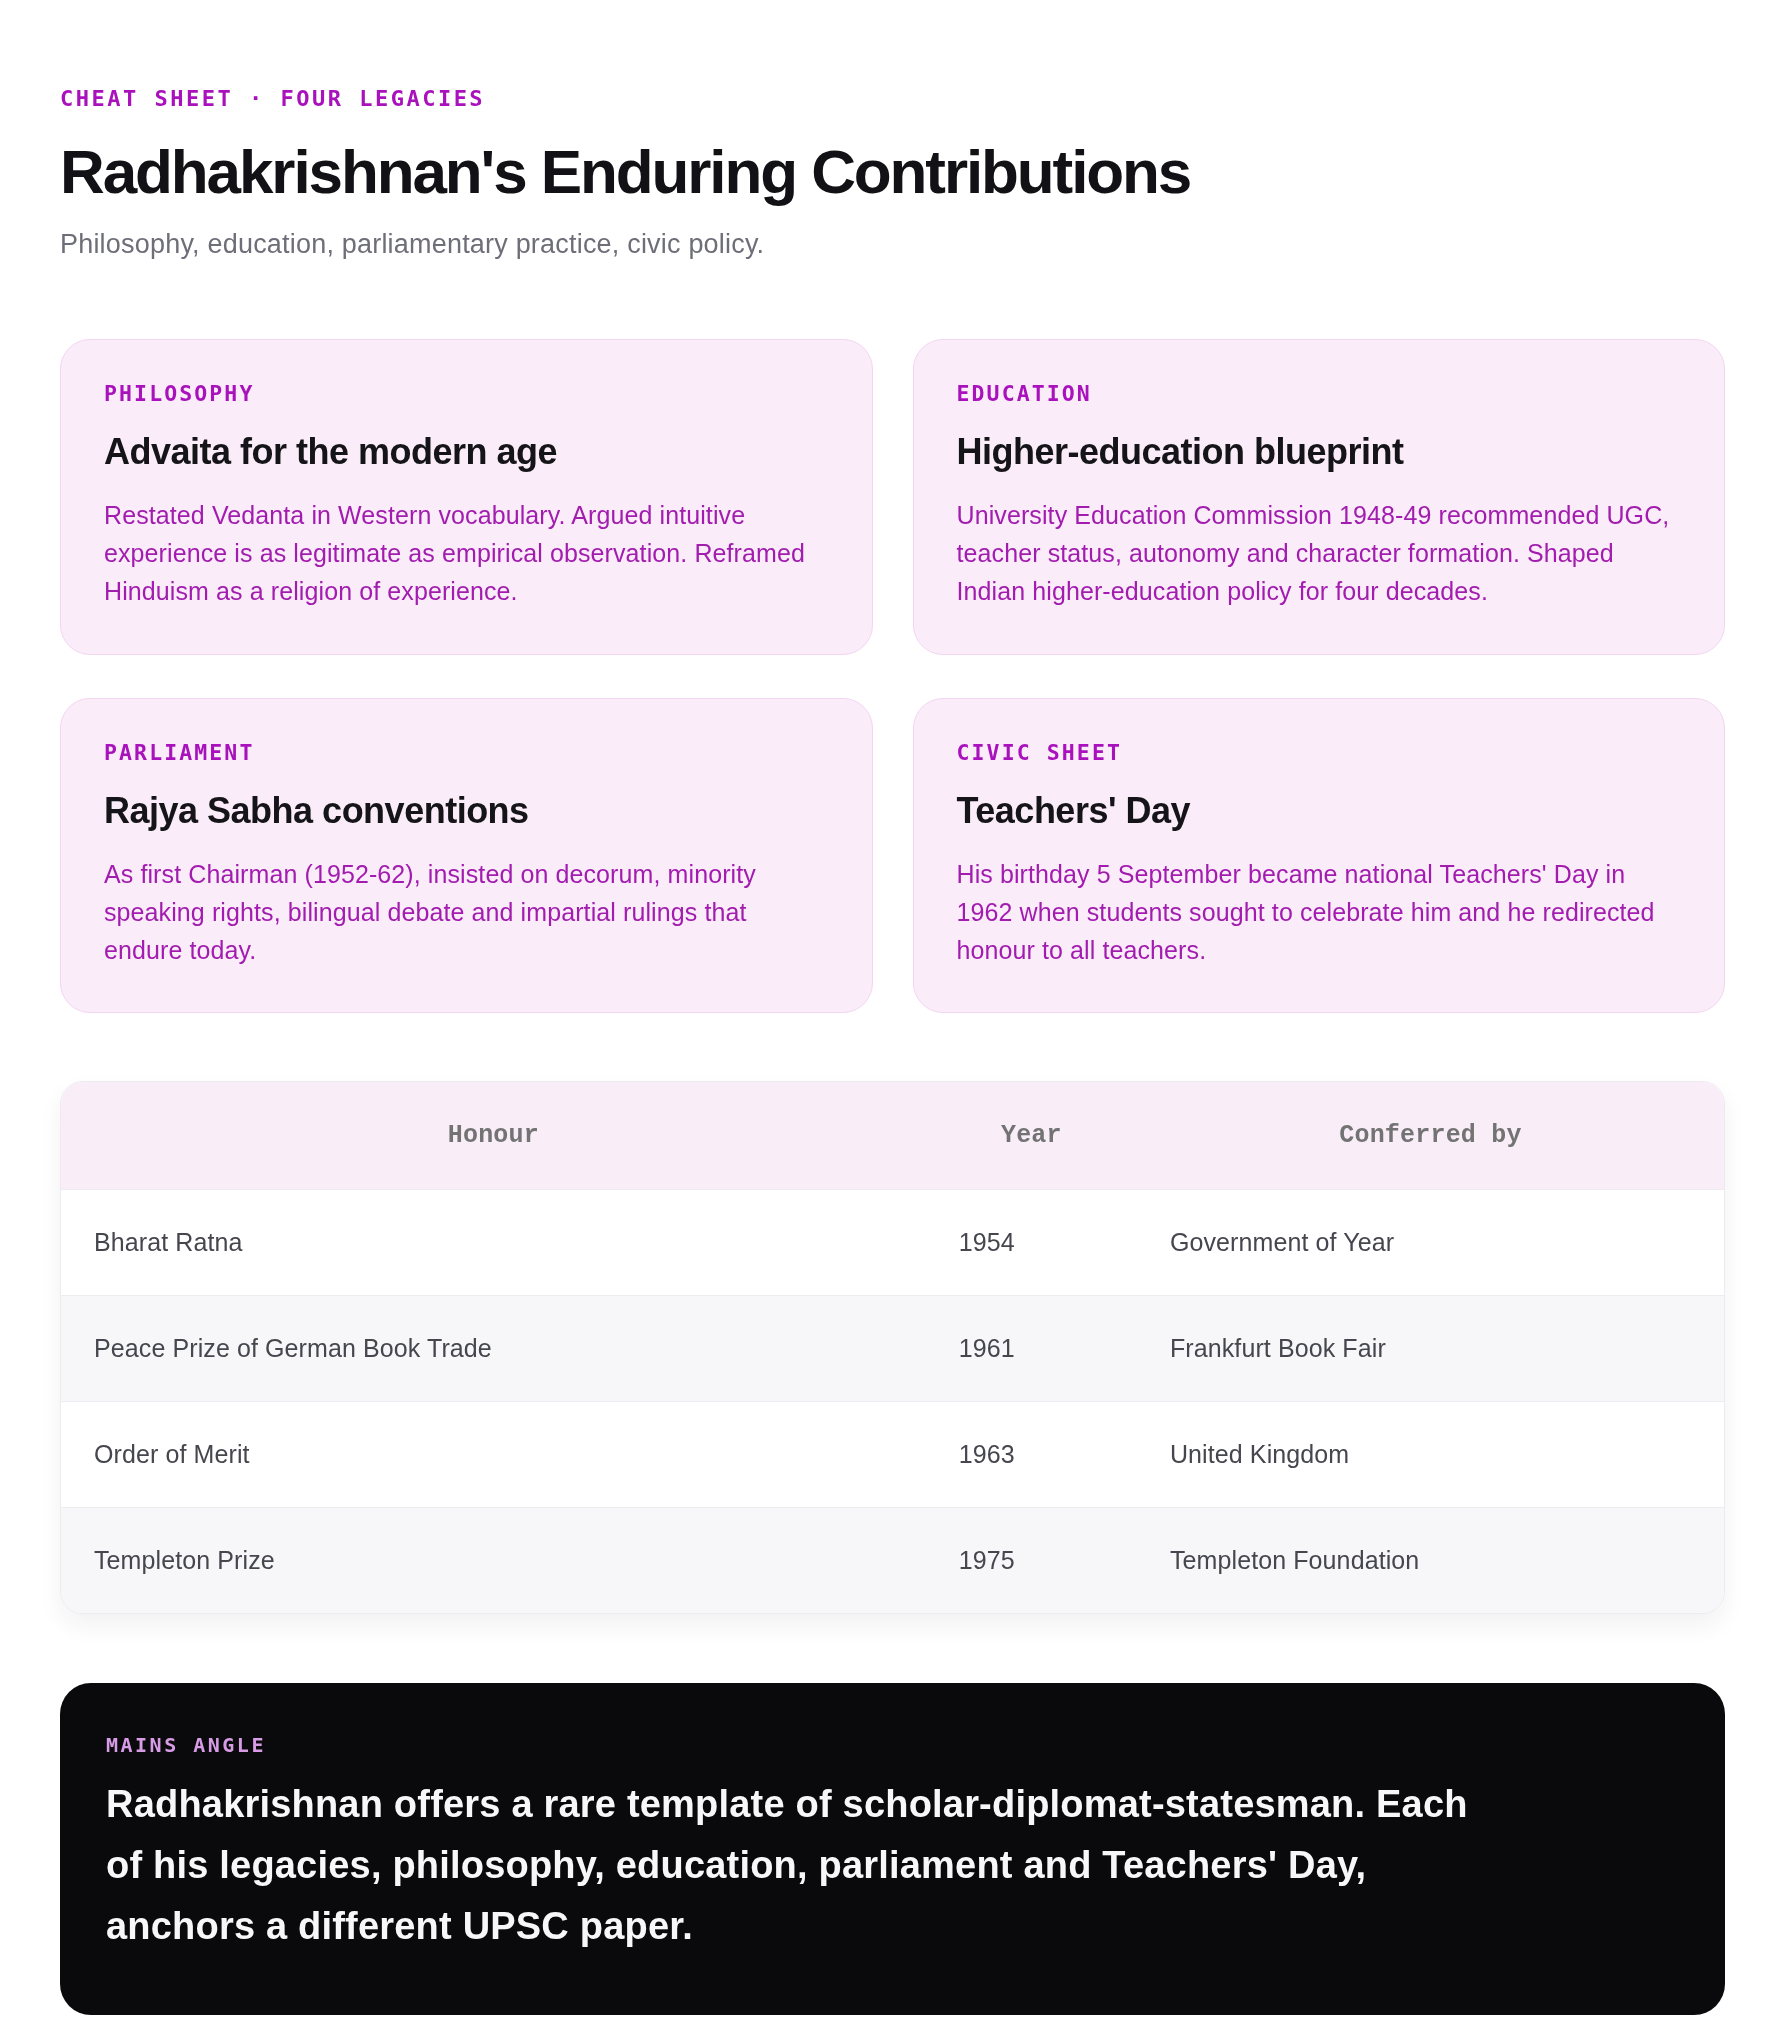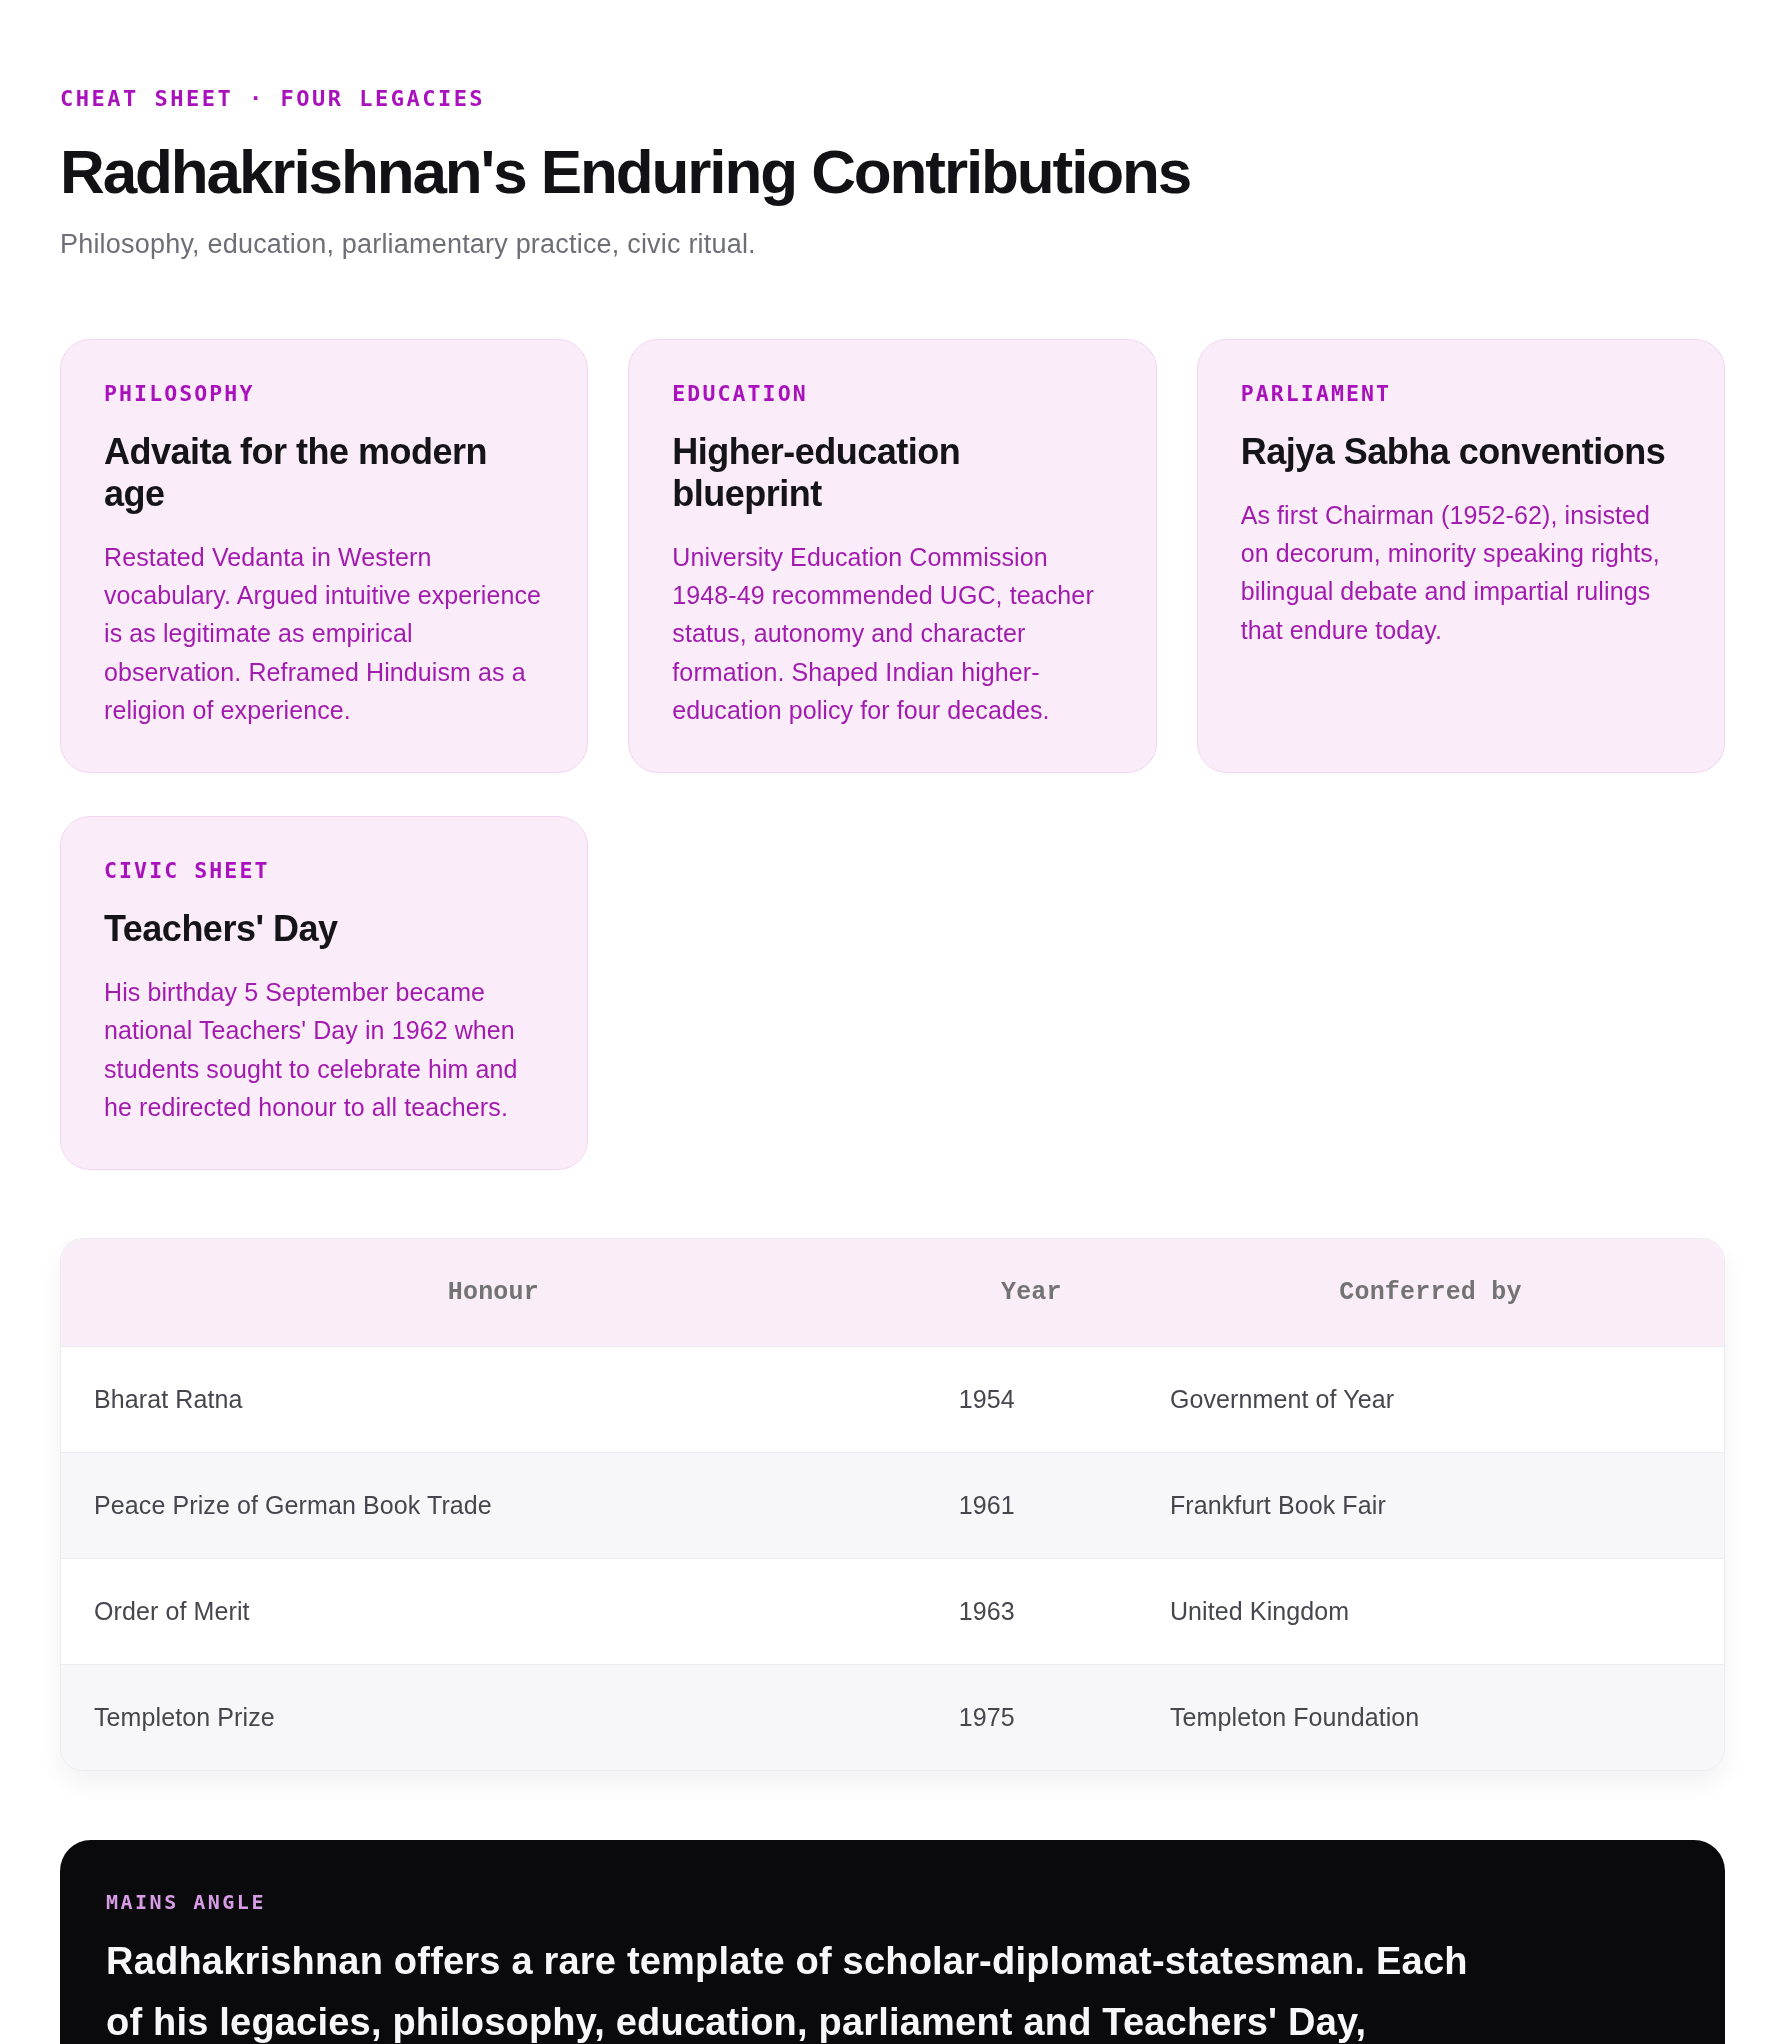--- a/index.html
+++ b/index.html
@@ -35,21 +35,21 @@
   .page-subtitle {
     margin-top: 23px;
     font-size: 27px;
     color: #6e6e78;
     letter-spacing: 0.2px;
   }
   
   .cards {
     margin-top: 79px;
     display: grid;
-    grid-template-columns: 1fr 1fr 1fr;
+    grid-template-columns: 1fr 1fr;
     column-gap: 40px;
     row-gap: 43px;
   }
   .card {
     background: #faedf9;
     border: 1.7px solid #f3d6f1;
     border-radius: 30px;
     padding: 41px 43px 43px 43px;
   }
   .card-label {
@@ -128,21 +128,21 @@
     font-weight: bold;
   }
 </style>
 </head>
 <body>
 
 <div class="content">
 
   <div class="eyebrow">CHEAT SHEET · FOUR LEGACIES</div>
   <h1 class="page-title">Radhakrishnan's Enduring Contributions</h1>
-  <div class="page-subtitle">Philosophy, education, parliamentary practice, civic ritual.</div>
+  <div class="page-subtitle">Philosophy, education, parliamentary practice, civic policy.</div>
 
   <div class="cards">
     <div class="card">
       <div class="card-label">PHILOSOPHY</div>
       <div class="card-title">Advaita for the modern age</div>
       <div class="card-body">Restated Vedanta in Western vocabulary. Argued intuitive experience is as legitimate as empirical observation. Reframed Hinduism as a religion of experience.</div>
     </div>
     <div class="card">
       <div class="card-label">EDUCATION</div>
       <div class="card-title">Higher-education blueprint</div>

